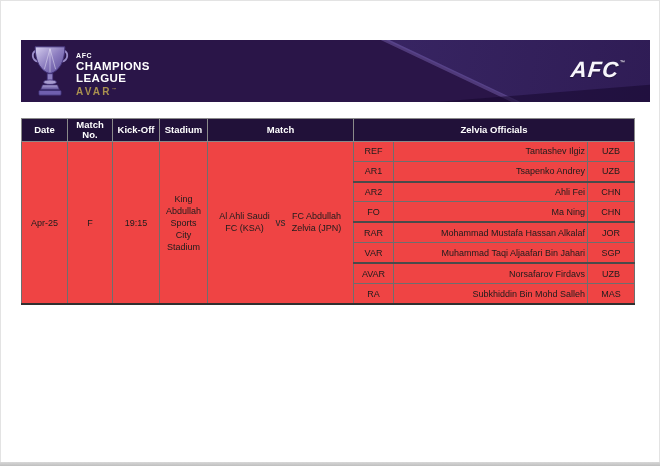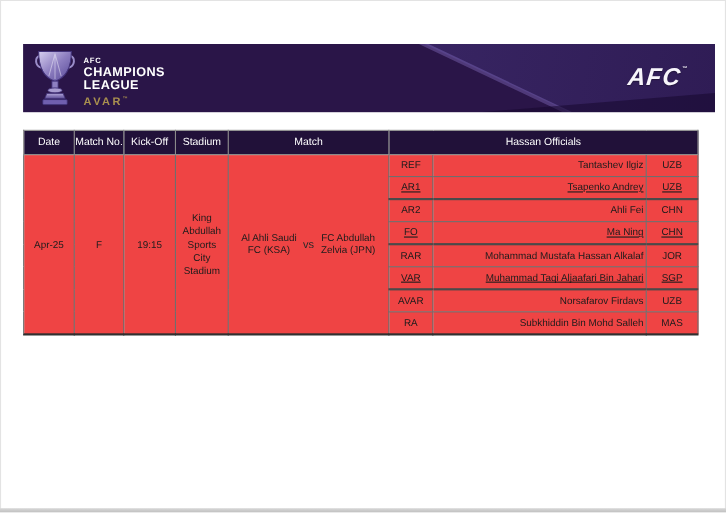--- a/index.html
+++ b/index.html
@@ -66,30 +66,30 @@
     border-collapse: collapse;
     table-layout: fixed;
     font-size: 9px; color: #1c1c1c;
     border: 1.5px solid #3f3f3f;
     border-bottom: 2.5px solid #303030;
   }
   .match-table th, .match-table td { border: 1px solid #6e6e6e; }
   .match-table thead tr { height: 22px; }
   .match-table th {
     background: #211139; color: #ffffff;
-    font-size: 9.5px; font-weight: normal;
+    font-size: 9.5px; font-weight: bold;
     line-height: 10px; padding: 1px 0;
     border-color: #8a8a8a;
   }
   .match-table td {
     text-align: center; vertical-align: middle;
     background: #ef4444; padding: 1px 2px;
   }
   .match-table td.oname { text-align: right; padding-left: 5px; }
-  .match-table tr.group-end td { border-bottom: 2px solid #4a4a4a; text-decoration: underline; }
+  .match-table tr.group-end td { border-bottom: 2px solid #4a4a4a; }
   .c-stadium { line-height: 12px; margin-left: 40px; }
 
   .match-wrap {
     display: flex; align-items: center; justify-content: center; gap: 1px;
   }
   .team { width: 60px; line-height: 11.5px; }
   .vs { font-size: 10px; color: #2a2a2a; }
 
   
   .page-bottom-edge {
@@ -152,21 +152,21 @@
         <col style="width:194px">
         <col style="width:47px">
     </colgroup>
     <thead>
       <tr>
         <th>Date</th>
         <th>Match No.</th>
         <th>Kick-Off</th>
         <th>Stadium</th>
         <th>Match</th>
-        <th colspan="3">Hassan Officials</th>
+        <th colspan="3">Zelvia Officials</th>
       </tr>
     </thead>
     <tbody>
       <tr>
         <td rowspan="8">Apr-25</td>
         <td rowspan="8">F</td>
         <td rowspan="8">19:15</td>
         <td rowspan="8" class="c-stadium">King Abdullah Sports City Stadium</td>
         <td rowspan="8">
           <div class="match-wrap">

